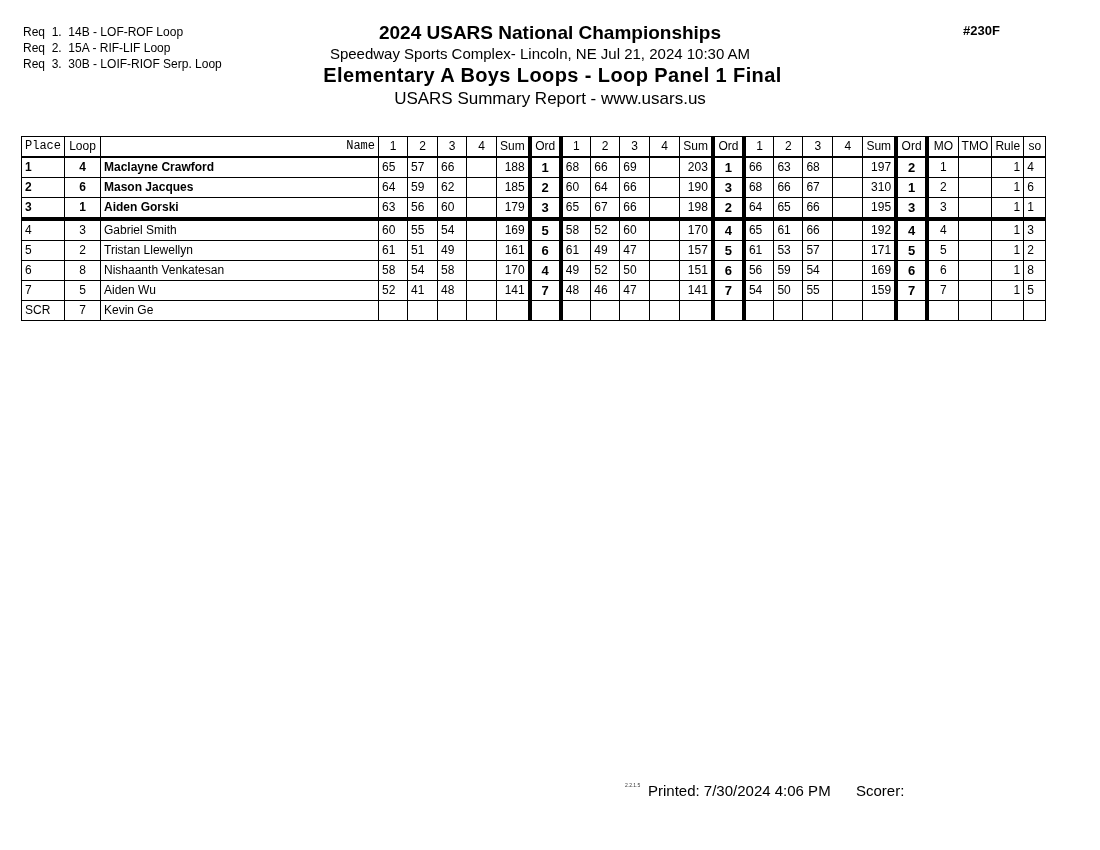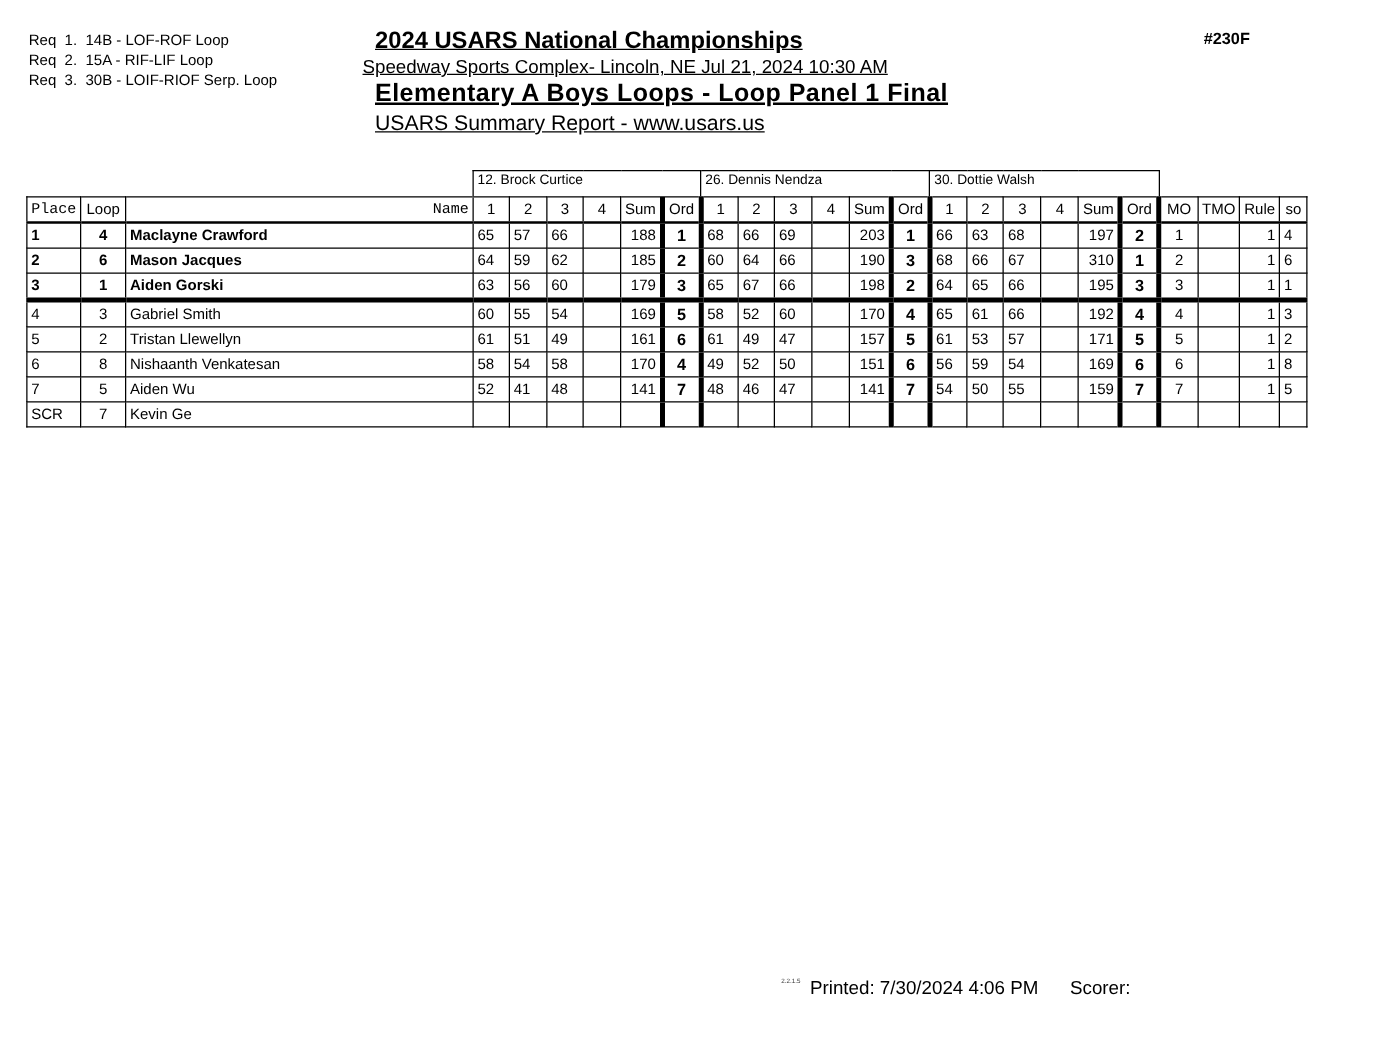--- a/index.html
+++ b/index.html
@@ -1,19 +1,19 @@
 <!DOCTYPE html>
 <html><head>
 <meta charset="utf-8">
 <style>
   html, body { margin: 0; padding: 0; background: #ffffff; }
   body { width: 1100px; height: 850px; position: relative; overflow: hidden; font-family: "Liberation Sans", sans-serif; color: #000; }
   .abs { position: absolute; }
   .req { left: 23px; font-size: 12px; line-height: 16px; white-space: pre; }
-  .center { left: 300px; width: 500px; text-align: left; white-space: nowrap; text-decoration: underline; }
+  .center { left: 300px; width: 500px; text-align: center; white-space: nowrap; }
   .title { top: 22px; font-size: 19px; font-weight: bold; }
   .venue { top: 45px; font-size: 15px; left: 290px; width: 500px; }
   .event { top: 64px; font-size: 20px; font-weight: bold; letter-spacing: 0.4px; left: 300px; width: 505px; }
   .report { top: 89px; font-size: 17px; }
   .evnum { left: 963px; top: 23px; font-size: 13px; font-weight: bold; }
 
   table.res { position: absolute; left: 21px; top: 136px; border-collapse: collapse; table-layout: fixed; font-size: 12px; }
   table.res td { border: 1px solid #000; height: 19px; padding: 0 3px; white-space: nowrap; overflow: hidden; vertical-align: middle; line-height: 19px; }
   table.res td.blank { border: none; }
   table.res tr.judges td { height: 20px; vertical-align: top; line-height: 14px; }
@@ -68,27 +68,20 @@
       <col style="width:30px">
       <col style="width:30px">
       <col style="width:31px">
       <col style="width:31px">
     <col style="width:31px">
       <col style="width:33px">
       <col style="width:32px">
       <col style="width:22px">
   </colgroup>
   <tbody>
-      <tr class="judges">
-    <td class="blank" colspan="3"></td>
-    <td class="jname" colspan="6">12.  Brock Curtice</td>
-    <td class="jname" colspan="6">26.  Dennis Nendza</td>
-    <td class="jname" colspan="6">30.  Dottie Walsh</td>
-    <td class="blank" colspan="4"></td>
-  </tr>
   <tr class="hdr">
     <td class="lft">Place</td>
     <td>Loop</td>
     <td class="lft">Name</td>
 
     <td>1</td>
     <td>2</td>
     <td>3</td>
     <td>4</td>
     <td>Sum</td>

